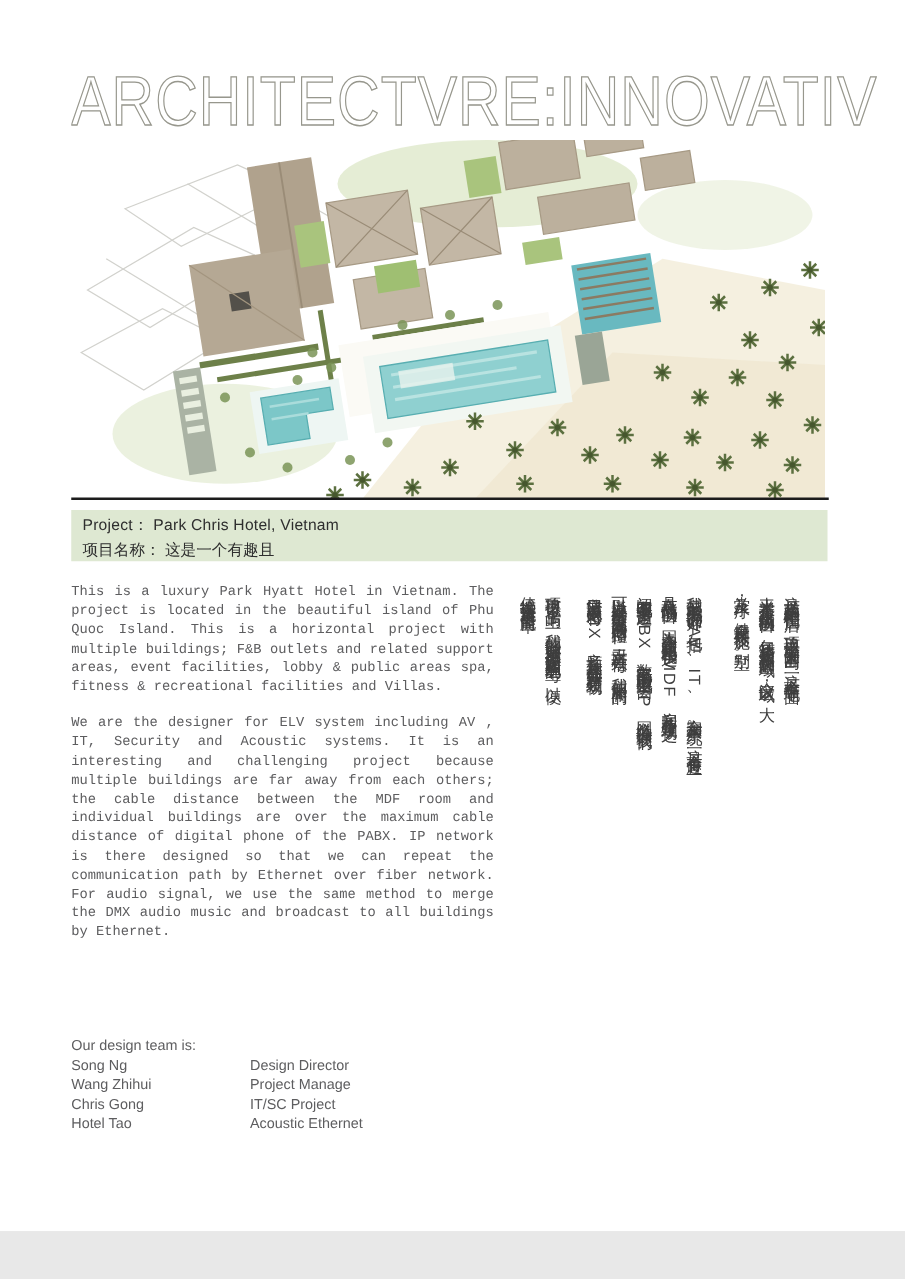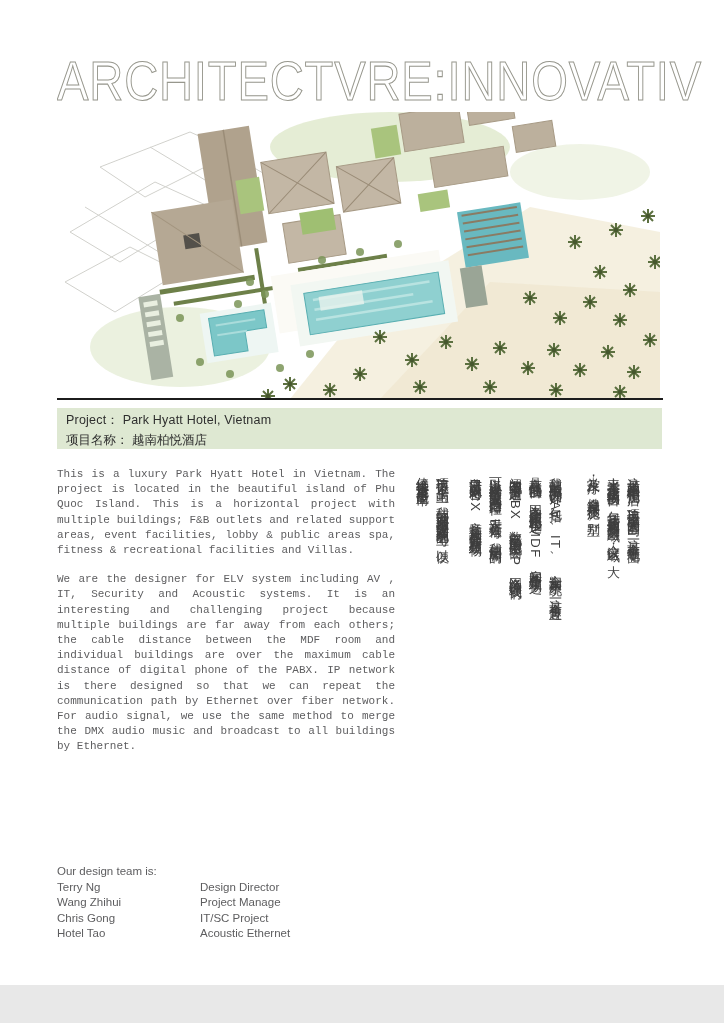--- a/index.html
+++ b/index.html
@@ -42,21 +42,21 @@
   
   .copy {
     position: absolute; left: 57px; top: 467px; width: 338px;
     color: #5d5d5f; font-size: 11px; line-height: 15.2px;
     text-align: justify;
     font-family: Liberation Mono, monospace;
   }
   .copy p { margin-bottom: 14px; }
 
   
-  .team { position: absolute; left: 57px; top: 864px; width: 320px; color: #5d5d5f; font-size: 11.5px; line-height: 15.5px; }
+  .team { position: absolute; left: 57px; top: 830px; width: 320px; color: #5d5d5f; font-size: 11.5px; line-height: 15.5px; }
   .team-grid { display: grid; grid-template-columns: 143px auto; }
 
   
   .cn-block {
     position: absolute; top: 467px;
     writing-mode: vertical-rl;
     color: #3e3e3e;
     font-size: 13px;
     line-height: 20px;
     letter-spacing: 1.5px;
@@ -222,33 +222,33 @@
         <use href="#palm" x="496" y="278"></use>
         <use href="#palm" x="560" y="280"></use>
       <use href="#palm" x="230" y="272"></use>
         <use href="#palm" x="208" y="284"></use>
     </g>
   </svg>
 
   <div class="divider"></div>
 
   <div class="banner">
-    <div class="l1">Project： Park Hyatt Hotel, Vietnam</div>
-    <div class="l2">项目名称： 越南柏悦酒店</div>
+    <div class="l1">Project： Park Chris Hotel, Vietnam</div>
+    <div class="l2">项目名称： 这是一个有趣且</div>
   </div>
 
   <div class="copy">
     <p>This is a luxury Park Hyatt Hotel in Vietnam. The project is located in the beautiful island of Phu Quoc Island. This is a horizontal project with multiple buildings; F&amp;B outlets and related support areas, event facilities, lobby &amp; public areas spa, fitness &amp; recreational facilities and Villas.</p>
     <p>We are the designer for ELV system including AV , IT, Security and Acoustic systems. It is an interesting and challenging project because multiple buildings are far away from each others; the cable distance between the MDF room and individual buildings are over the maximum cable distance of digital phone of the PABX. IP network is there designed so that we can repeat the communication path by Ethernet over fiber network.  For audio signal, we use the same method to merge the DMX audio music and broadcast to all buildings by Ethernet.</p>
   </div>
 
   <div class="team">
     <div>Our design team is:</div>
     <div class="team-grid">
-      <span>Terry Ng</span>
+      <span>Song Ng</span>
       <span>Design Director</span>
       <span>Wang Zhihui</span>
       <span>Project Manage</span>
       <span>Chris Gong</span>
       <span>IT/SC Project</span>
       <span>Hotel Tao</span>
       <span>Acoustic Ethernet</span>
     </div>
   </div>
 

